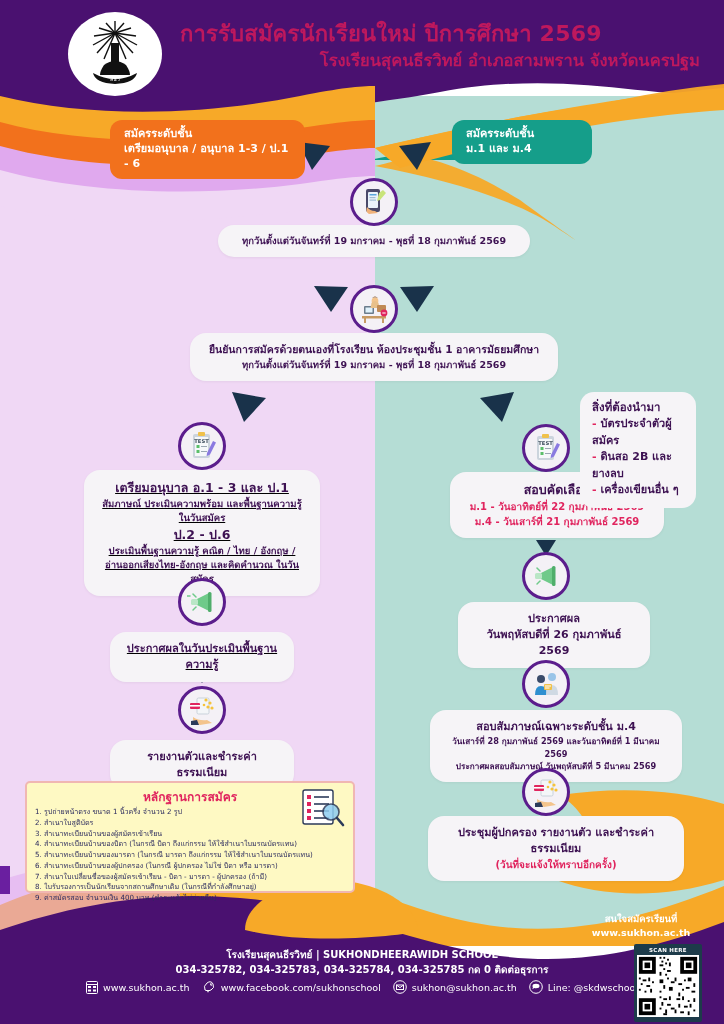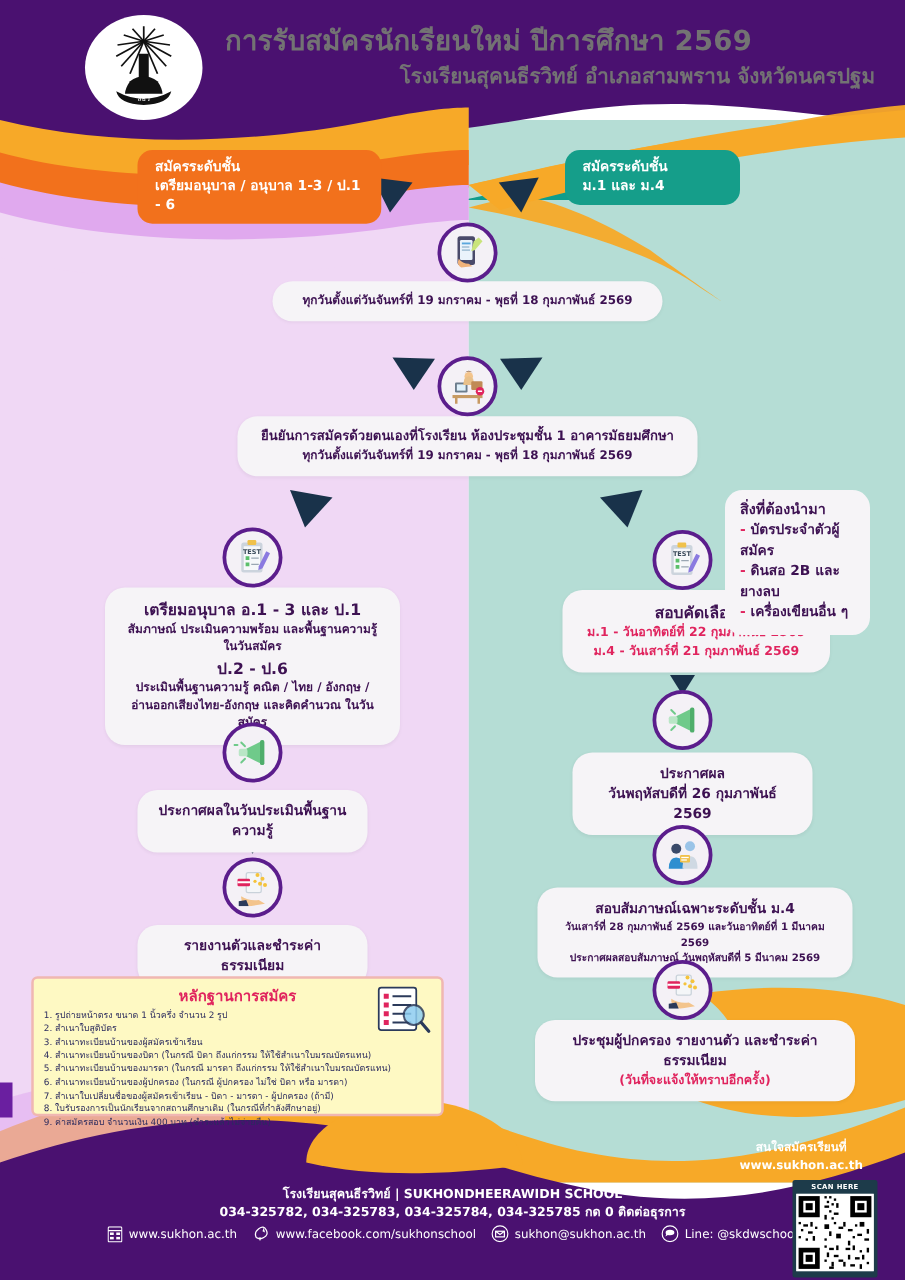--- a/index.html
+++ b/index.html
@@ -25,21 +25,21 @@
   }
   .logo {
     position: absolute; left: 68px; top: 12px;
     width: 94px; height: 84px;
     background: #ffffff;
     border-radius: 50%;
     display: flex; align-items: center; justify-content: center;
   }
   .header-text {
     position: absolute; left: 180px; top: 20px; width: 520px;
-    color: #737373;
+    color: #be185d;
   }
   .header-title {
     font-size: 22px; font-weight: bold; letter-spacing: .2px; line-height: 1.25;
   }
   .header-sub {
     font-size: 16.5px; font-weight: bold; line-height: 1.35; margin-top: 2px; text-align: right;
   }
 
   
   .pill {
@@ -275,21 +275,21 @@
       <rect x="8" y="6" width="13" height="19" fill="#f6f8fa"></rect>
       <rect x="11" y="1" width="7" height="4" rx="1" fill="#f0c14b"></rect>
       <text x="14.5" y="12" font-size="5.2" text-anchor="middle" fill="#3a4a5a" font-family="'DejaVu Sans',sans-serif" font-weight="bold">TEST</text>
       <rect x="9.5" y="14" width="3" height="3" fill="#5bbf6a"></rect>
       <rect x="9.5" y="19" width="3" height="3" fill="#5bbf6a"></rect>
       <rect x="14" y="15" width="6" height="1" fill="#9aa7b3"></rect>
       <rect x="14" y="20" width="6" height="1" fill="#9aa7b3"></rect>
       <path d="M20,22 l6,-12 l3,1.6 l-6,12 l-3.4,1.6 z" fill="#8a7ae0"></path>
     </svg>
   </div>
-  <div class="card" style="left:84px;top:470px;width:236px;">
+  <div class="card" style="left:84px;top:470px;width:236px;text-decoration:underline;">
     <div class="t1">เตรียมอนุบาล อ.1 - 3 และ ป.1</div>
     <div class="t2">สัมภาษณ์ ประเมินความพร้อม และพื้นฐานความรู้ในวันสมัคร</div>
     <div class="t1">ป.2 - ป.6</div>
     <div class="t2">ประเมินพื้นฐานความรู้ คณิต / ไทย / อังกฤษ /</div>
     <div class="t2">อ่านออกเสียงไทย-อังกฤษ และคิดคำนวณ ในวันสมัคร</div>
   </div>
 
   <svg class="arrow" style="left:190px;top:558px" width="24" height="20">
     <path d="M2,2 L22,2 L12,18 Z" fill="#19324a"></path>
   </svg>
@@ -299,21 +299,21 @@
       <path d="M10,12 l12,-6 v18 l-12,-6 z" fill="#6fca8a"></path>
       <rect x="4" y="12" width="7" height="6" rx="1.5" fill="#b9e6c6"></rect>
       <rect x="21" y="5" width="3.5" height="20" rx="1.5" fill="#4fae6b"></rect>
       <g stroke="#6fca8a" stroke-width="1.5" stroke-linecap="round">
         <line x1="6" y1="7" x2="9" y2="10"></line>
         <line x1="4" y1="14" x2="1" y2="14" transform="translate(-1,-5)"></line>
         <line x1="6" y1="23" x2="9" y2="20"></line>
       </g>
     </svg>
   </div>
-  <div class="card" style="left:110px;top:632px;width:184px;">
+  <div class="card" style="left:110px;top:632px;width:184px;text-decoration:underline;">
     <div class="t1" style="font-size:11px">ประกาศผลในวันประเมินพื้นฐานความรู้</div>
   </div>
 
   <svg class="arrow" style="left:190px;top:665px" width="24" height="20">
     <path d="M2,2 L22,2 L12,18 Z" fill="#19324a"></path>
   </svg>
 
   <div class="icon-circle" style="left:178px;top:686px;width:48px;height:48px">
     <svg width="32" height="30" viewBox="0 0 32 30">
       <rect x="11" y="3" width="12" height="16" rx="1.5" fill="#f4f6f8" stroke="#c9d2da"></rect>

